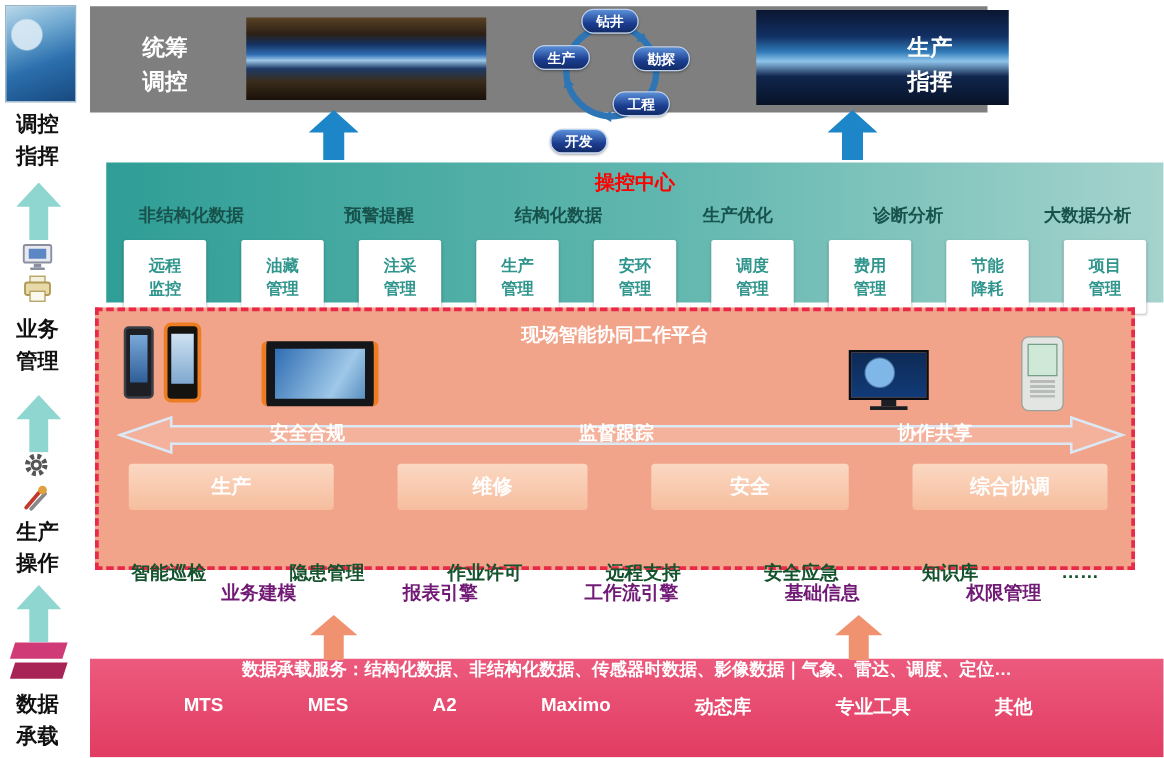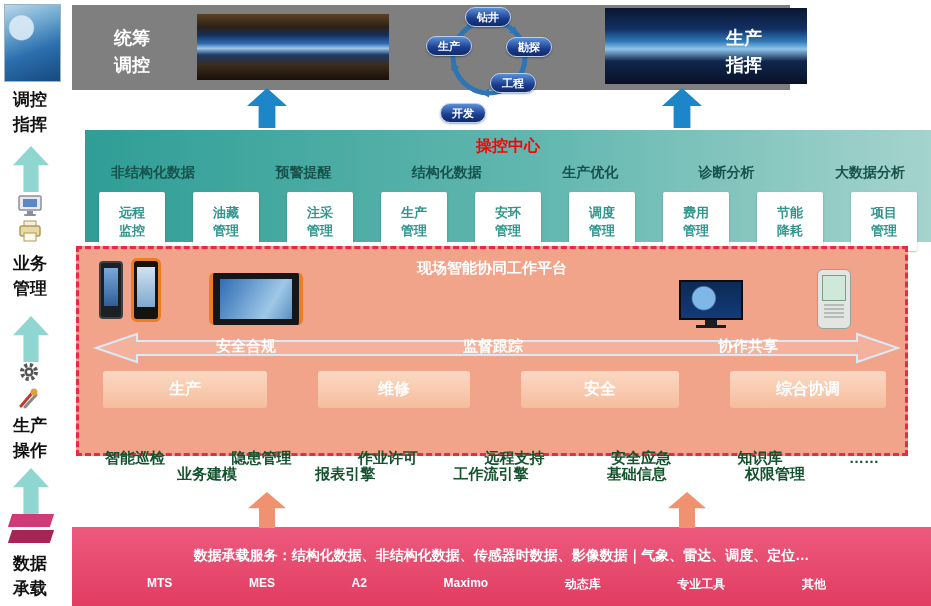--- a/index.html
+++ b/index.html
@@ -61,22 +61,22 @@
   .arrow-label { position:absolute; top:88px; transform:translateX(-50%); color:#fff;
     font-weight:bold; font-size:15px; white-space:nowrap; }
   .cat-row { position:absolute; left:0; right:0; top:122px; display:flex;
     justify-content:space-between; padding:0 19px 0 24px; }
   .cat-box { height:37px; display:flex; align-items:center; justify-content:center;
     background:linear-gradient(#fbd8c2,#f6bd9e); color:#fff; font-weight:bold; font-size:16px; border-radius:3px; }
   .cat-box:nth-child(1){width:164px;} .cat-box:nth-child(2){width:152px;}
   .cat-box:nth-child(3){width:158px;} .cat-box:nth-child(4){width:156px;}
   .apps-row { position:absolute; left:26px; right:26px; top:176px; display:flex;
     justify-content:space-between; color:#14532d; font-weight:bold; font-size:15px;margin-top:24px; }
-  .engines-row { position:absolute; left:98px; right:100px; top:216px; display:flex;
-    justify-content:space-between; color:#14532d; font-weight:bold; font-size:15px; }
+  .engines-row { position:absolute; left:98px; right:72px; top:216px; display:flex;
+    justify-content:space-between; color:#701a75; font-weight:bold; font-size:15px; }
 
   
   .device { position:absolute; }
   .phone-dark { left:20px; top:12px; width:24px; height:58px; background:#1d1f24; border:2px solid #3c4046;
     border-radius:4px; }
   .phone-dark .scr { margin:5px 3px; height:38px; background:linear-gradient(#7aa8d8,#2f5e98); }
   .phone-orange { left:52px; top:9px; width:30px; height:64px; background:#151310; border:3px solid #ed7d23;
     border-radius:6px; }
   .phone-orange .scr { margin:6px 3px; height:40px; background:linear-gradient(#cfe2f2,#7fa8cf); }
   .tablet { left:130px; top:24px; width:94px; height:52px; background:#14161a; border-radius:5px;
@@ -88,23 +88,23 @@
   .monitor .neck { width:12px; height:5px; background:#1a1d22; margin:0 auto; }
   .monitor .foot { width:30px; height:3px; background:#1a1d22; margin:0 auto; }
   .pda { left:738px; top:20px; width:34px; height:60px; background:#e3e5e2; border:1px solid #9aa09a; border-radius:6px; }
   .pda .scr { margin:5px 4px 3px 4px; height:26px; background:#cfe8d8; border:1px solid #78a088; }
   .pda .keys { margin:0 6px; height:14px;
     background:repeating-linear-gradient(0deg,#b8bcb8 0 2px,transparent 2px 4px); }
 
   
   .pink-band { position:absolute; left:72px; top:527px; width:859px; height:79px;
     background:linear-gradient(180deg,#ec5a7d,#e23c62); }
-  .services { margin-top:20px; text-align:center; color:#fff; font-weight:bold; font-size:14px; }
+  .services { margin-top:0; text-align:center; color:#fff; font-weight:bold; font-size:14px; }
   .sys-row { margin-top:11px; display:flex; justify-content:space-between; padding:0 105px 0 75px;
-    color:#fff; font-weight:bold; font-size:12px; }
+    color:#fff; font-weight:bold; font-size:15px; }
 </style>
 </head>
 <body>
 
 <div class="page">
 
   <div class="map-thumb"></div>
 
   <div class="v-label" style="top:88px">调控
 指挥</div>

